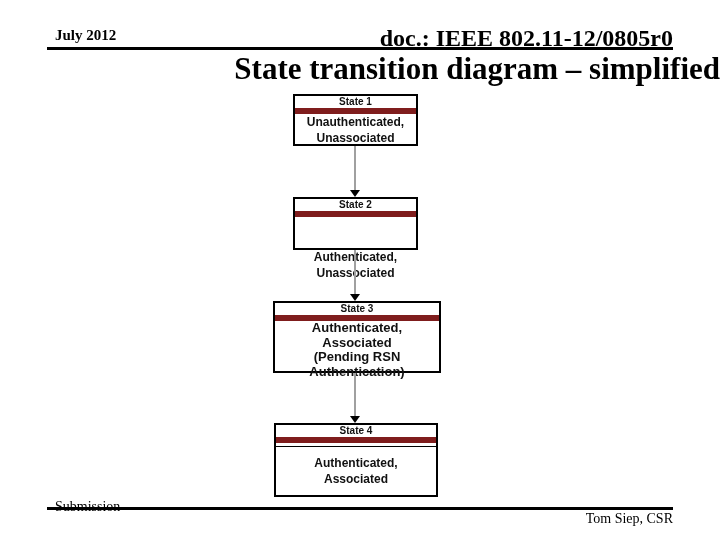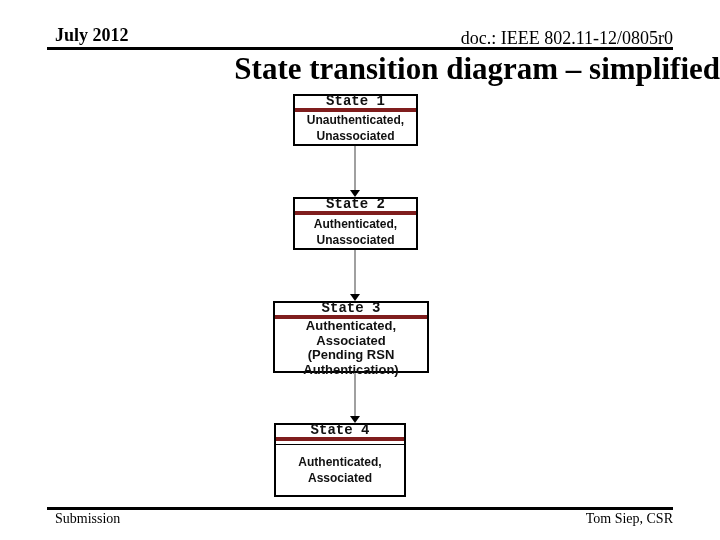--- a/index.html
+++ b/index.html
@@ -9,25 +9,25 @@
     margin: 0 auto;
     background: #ffffff;
     overflow: hidden;
     font-family: "Liberation Serif", serif;
     color: #000;
   }
 
   
   .hdr-date {
     position: absolute; left: 55px; top: 25px;
-    font-weight: bold; font-size: 18px; line-height: 20px;
+    font-weight: bold; font-size: 15px; line-height: 20px;
   }
   .hdr-doc {
     position: absolute; right: 47px; top: 28px;
-    font-weight: normal; font-size: 18px; line-height: 20px; text-align: center;
+    font-weight: bold; font-size: 24px; line-height: 20px; text-align: center;
   }
   .rule-top {
     position: absolute; left: 47px; right: 47px; top: 47px;
     height: 3px; background: #000;
   }
 
   
   .slide-title {
     position: absolute; left: 0; right: 0; top: 51px;
     text-align: right;
@@ -36,30 +36,30 @@
 
   
   .state-box {
     position: absolute;
     box-sizing: border-box;
     border: 2px solid #000;
     background: #fff;
     display: flex; flex-direction: column;
   }
   .s1 { left: 293px; top:  94px; width: 125px; height: 52px; }
-  .s2 { left: 293px; top: 197px; width: 125px; height: 53px; }
-  .s3 { left: 273px; top: 301px; width: 156px; height: 72px; }
-  .s4 { left: 274px; top: 423px; width: 132px; height: 74px; }
+  .s2 { left: 293px; top: 197px; width: 125px; height: 53px; gap: 32px; }
+  .s3 { left: 273px; top: 301px; width: 168px; height: 72px; }
+  .s4 { left: 274px; top: 423px; width: 164px; height: 74px; }
 
   .state-header {
-    font-family: Liberation Mono, monospace;
-    font-weight: bold; font-size: 14px; line-height: 11px;
+    font-family: Liberation Sans, sans-serif;
+    font-weight: bold; font-size: 10px; line-height: 11px;
     text-align: center;
     padding-bottom: 1px;
-    border-bottom: 4px solid #7f1d1d;
+    border-bottom: 6px solid #7f1d1d;
     color: #111;
   }
   .double-line { height: 1px; background: #000; margin-top: 3px; }
   .state-body {
     flex: 1;
     display: flex; align-items: center; justify-content: center;
     text-align: center;
     white-space: pre-line;
     font-family: "Liberation Sans", sans-serif;
     font-weight: bold; font-size: 12px; line-height: 16px;
@@ -82,21 +82,21 @@
     border-right: 5px solid transparent;
     border-top: 7px solid #000;
   }
 
   
   .rule-bottom {
     position: absolute; left: 47px; right: 47px; top: 507px;
     height: 3px; background: #000;
   }
   .ftr-left {
-    position: absolute; left: 55px; top: 511px;
+    position: absolute; left: 55px; top: 499px;
     font-size: 14px; line-height: 16px;
   }
   .ftr-right {
     position: absolute; right: 47px; top: 511px;
     font-size: 14px; line-height: 16px; margin-left: 20px;
   }
 </style>
 </head>
 <body>
 

